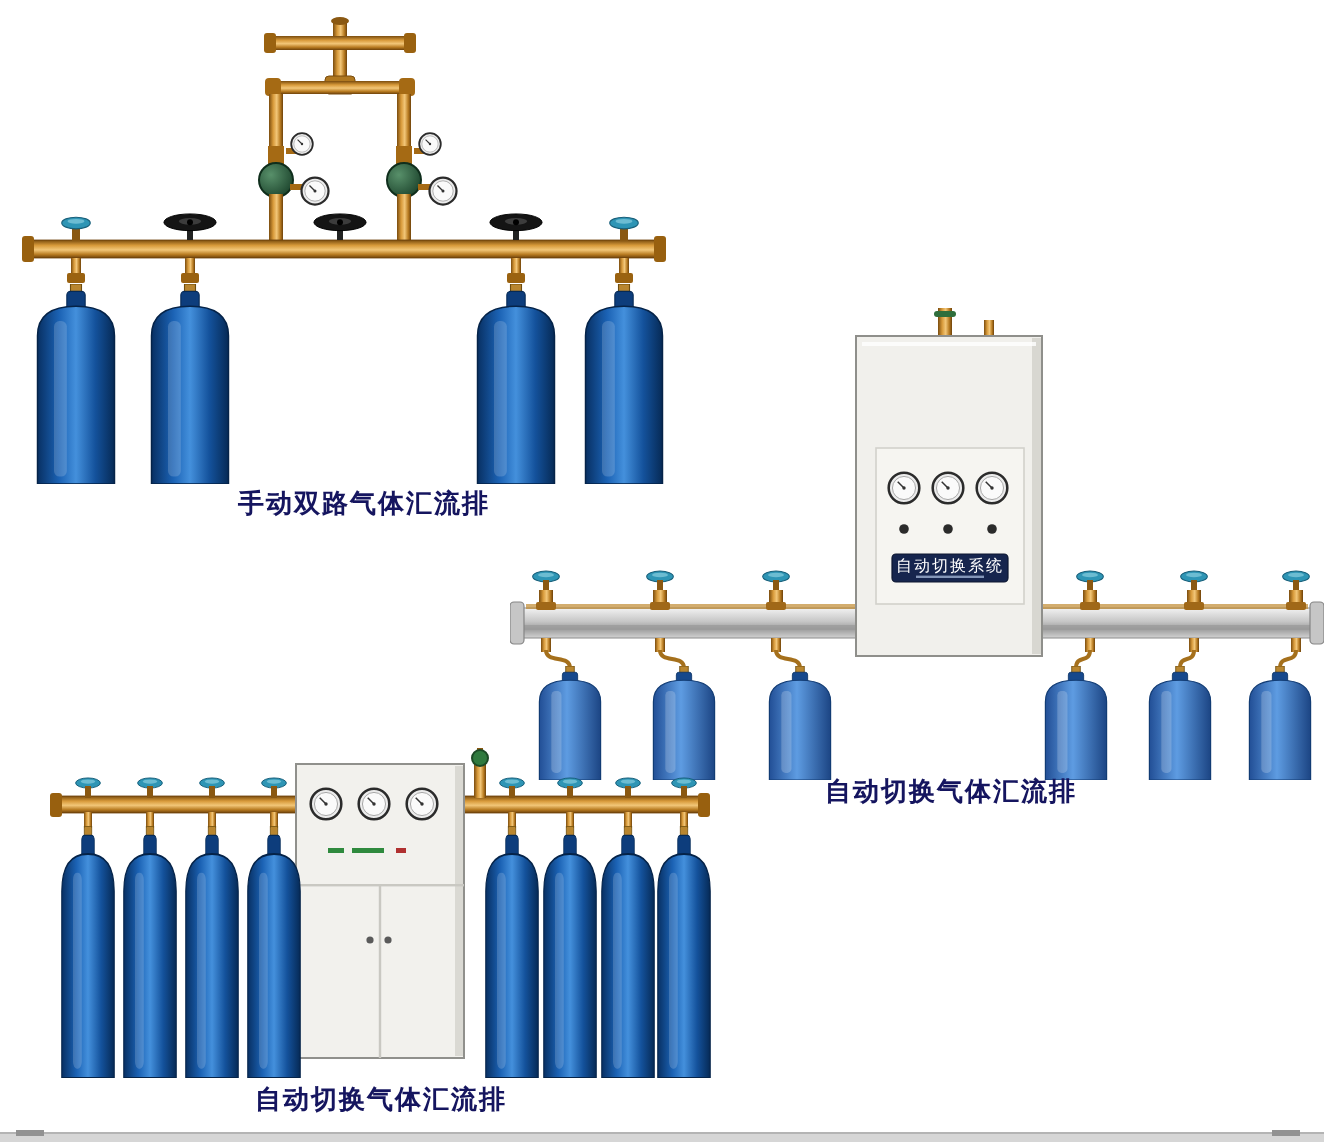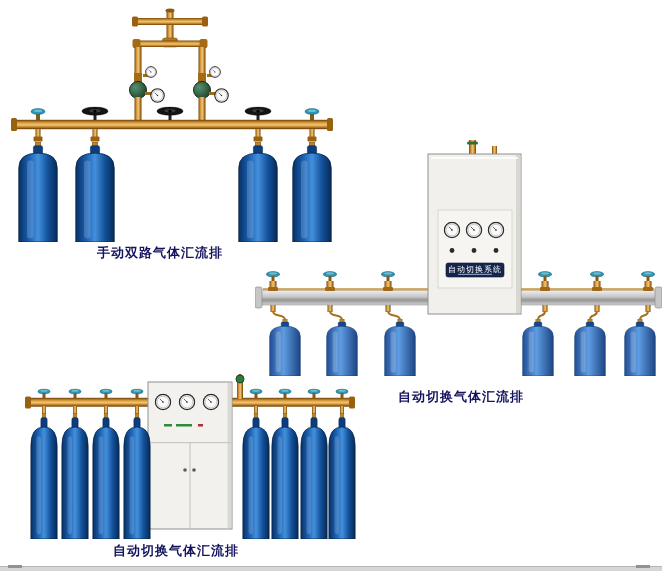--- a/index.html
+++ b/index.html
@@ -11,20 +11,21 @@
     font-family:"DejaVu Sans","Liberation Sans",sans-serif;
   }
   .fig{position:absolute;}
   .caption{
     position:absolute;
     font-family:"DejaVu Sans","Liberation Sans",sans-serif;
     font-weight:bold;
     font-size:13px;
     line-height:14px;
     color:#15155f;
+    text-align:center;
     letter-spacing:1px;
     white-space:nowrap;
   }
   .bottom-rule{
     position:absolute;
     left:0;top:566px;width:662px;height:4px;
     background:#d6d6d6;border-top:1px solid #b4b4b4;
   }
   .bottom-mark{position:absolute;height:3px;background:#929292;top:565px;}
   svg{display:block;}
@@ -181,21 +182,21 @@
       </g>
 
       <use href="#bottleBig" x="6" y="134" width="44" height="100"></use>
       <use href="#bottleBig" x="63" y="134" width="44" height="100"></use>
       <use href="#bottleBig" x="226" y="134" width="44" height="100"></use>
       <use href="#bottleBig" x="280" y="134" width="44" height="100"></use>
     </svg>
   </div>
   <div class="caption" style="left:97px;top:246px;width:170px;">手动双路气体汇流排</div>
 
-  <div class="fig" style="left:255px;top:140px;text-align:center;">
+  <div class="fig" style="left:255px;top:154px;text-align:center;">
     <svg width="407" height="247" viewBox="0 0 407 247">
 
       <g>
         <rect x="2" y="150" width="403" height="15" fill="url(#railGrad)" stroke="#8a8a8a" stroke-width="0.5"></rect>
         <rect x="8" y="148" width="391" height="2.5" fill="#c08a30" opacity="0.7"></rect>
         <rect x="2" y="158.5" width="403" height="2.5" fill="#9a9a9a" opacity="0.7"></rect>
         <rect x="0" y="147" width="7" height="21" rx="2" fill="#c6c6c6" stroke="#858585" stroke-width="0.6"></rect>
         <rect x="400" y="147" width="7" height="21" rx="2" fill="#c6c6c6" stroke="#858585" stroke-width="0.6"></rect>
       </g>
 

